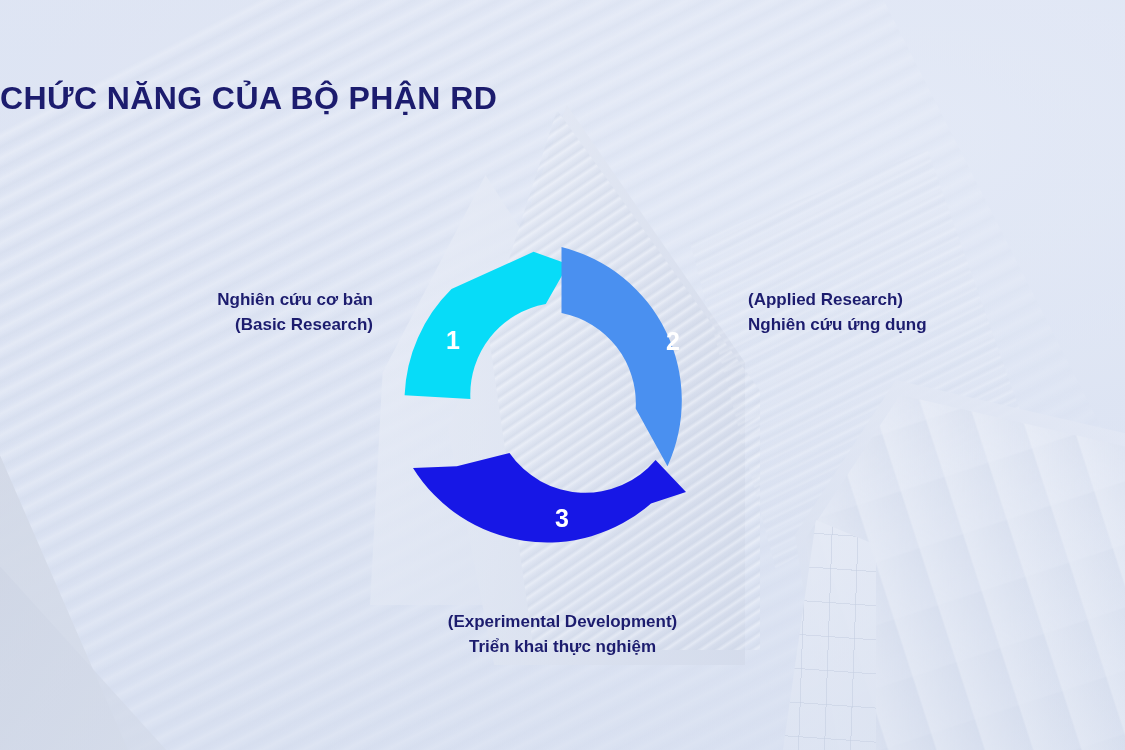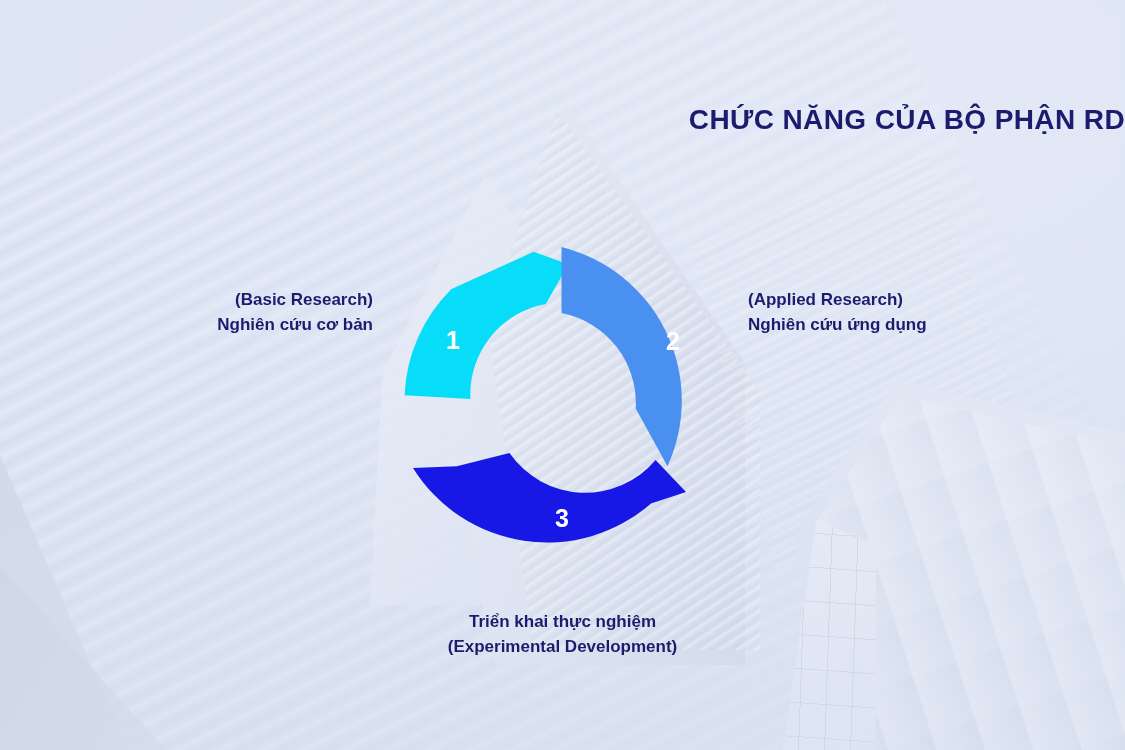--- a/index.html
+++ b/index.html
@@ -189,23 +189,23 @@
   
   .bg-wash {
     background: linear-gradient(180deg, rgba(225,231,245,0.55) 0%, rgba(222,229,244,0.45) 50%, rgba(218,226,242,0.55) 100%);
   }
 
   
   .title {
     position: absolute;
     left: 0;
     right: 0;
-    top: 104px;
-    text-align: right;
-    font-size: 28px;
+    top: 80px;
+    text-align: left;
+    font-size: 32px;
     font-weight: bold;
     letter-spacing: 0.4px;
     color: #1c1c6e;
     white-space: nowrap;
   }
 
   
   .donut {
     position: absolute;
     left: 0;
@@ -298,27 +298,27 @@
                A 158 158 0 0 0 651.0 503.6
                L 686.0 492.0
                L 655.6 460.0
                A 92 92 0 0 1 509.5 453.0
                Z"></path>
       <text class="seg-num" x="562" y="527" text-anchor="middle" fill="#ffffff">3</text>
     </g>
   </svg>
 
   <div class="label label-left">
+    <span class="label-line">Nghiên cứu cơ bản</span>
     <span class="label-line">(Basic Research)</span>
-    <span class="label-line">Nghiên cứu cơ bản</span>
   </div>
 
   <div class="label label-right">
     <span class="label-line">(Applied Research)</span>
     <span class="label-line">Nghiên cứu ứng dụng</span>
   </div>
 
   <div class="label label-bottom">
+    <span class="label-line">(Experimental Development)</span>
     <span class="label-line">Triển khai thực nghiệm</span>
-    <span class="label-line">(Experimental Development)</span>
   </div>
 
 </div>
 
 </body></html>

